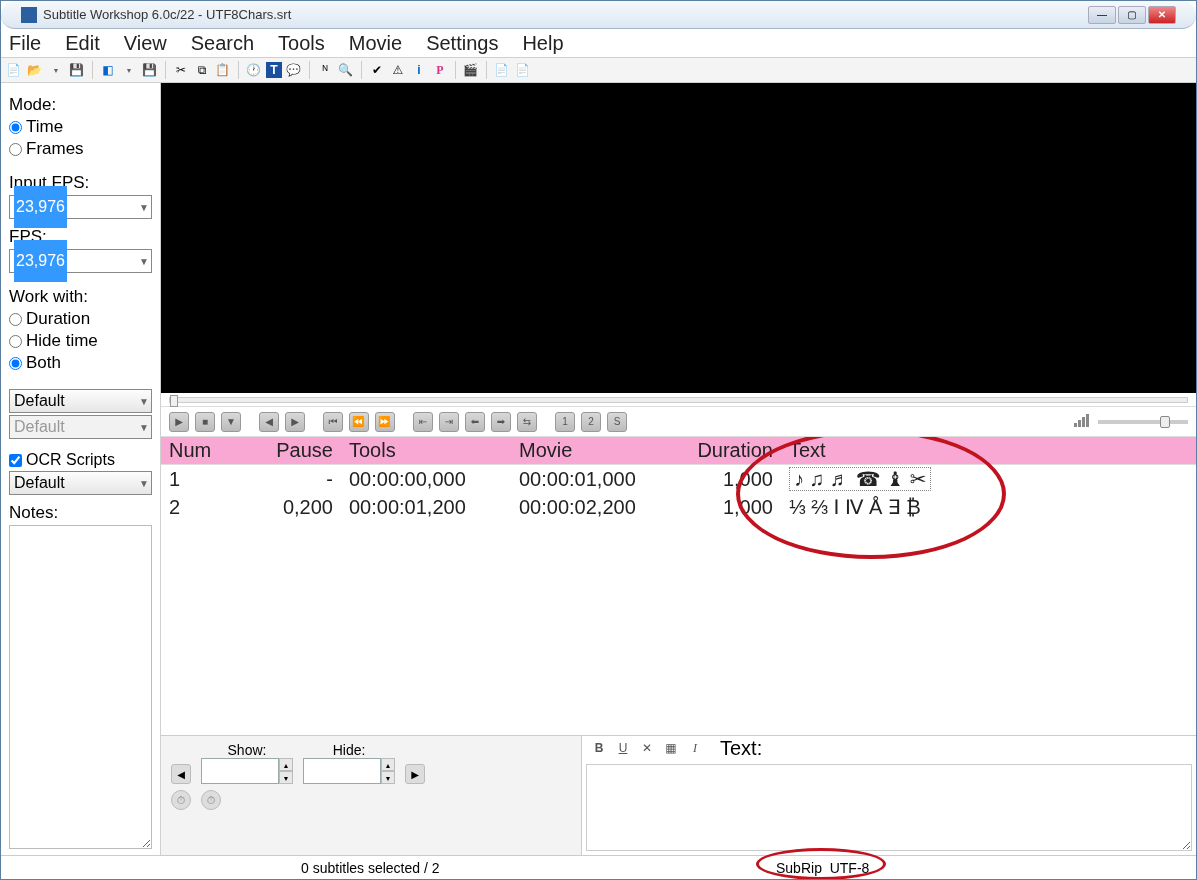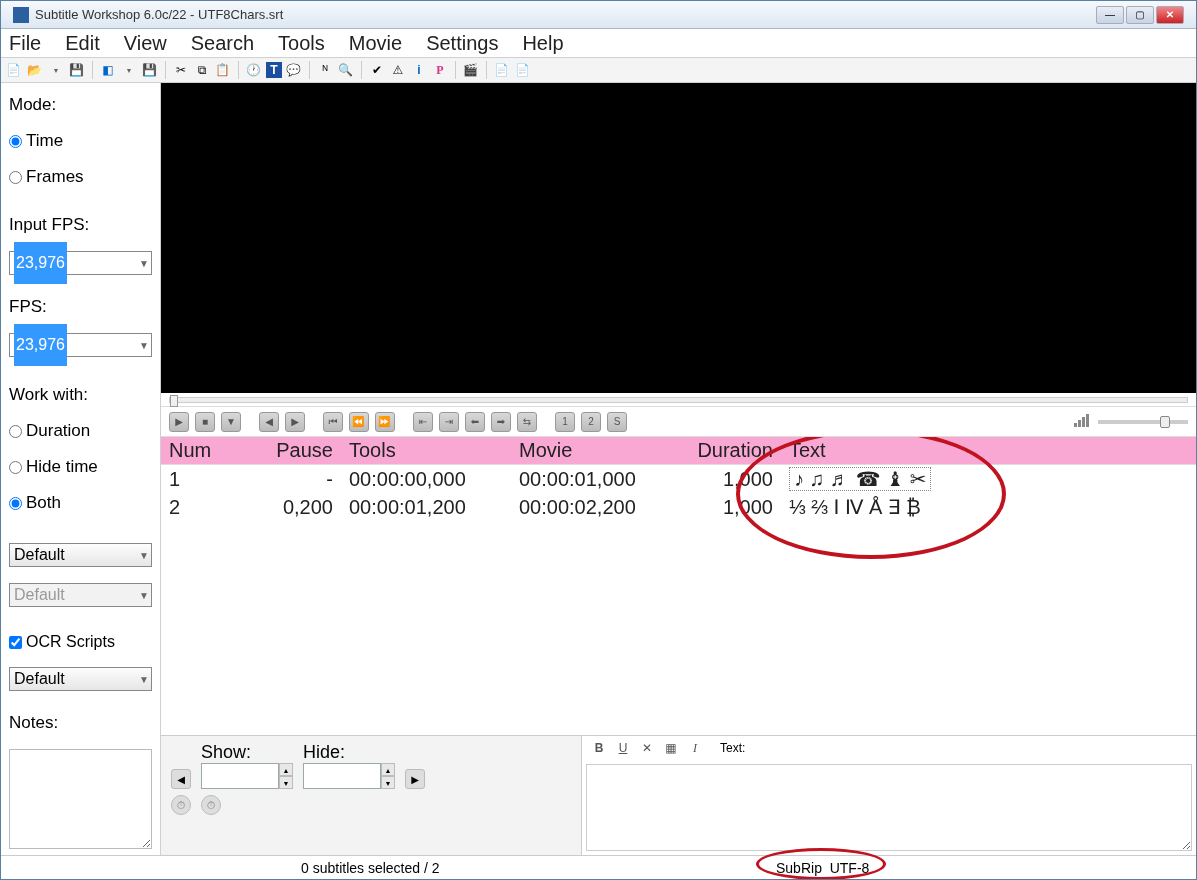--- a/index.html
+++ b/index.html
@@ -1,29 +1,29 @@
 <!DOCTYPE html>
 <html><head>
 <meta charset="utf-8">
 <style>
 * { box-sizing: border-box; margin: 0; padding: 0; }
 body { font-family: "Segoe UI", Tahoma, sans-serif; font-size: 13px; background: #fff; width: 1197px; height: 880px; overflow: hidden; border: 1px solid #5a7fa0; display: flex; flex-direction: column; }
-.titlebar { height: 28px; background: linear-gradient(to bottom,#f6f9fc,#dde7f2); display: flex; align-items: center; padding: 0 12px; border-bottom: 1px solid #a8b8c8; }
+.titlebar { height: 28px; background: linear-gradient(to bottom,#f6f9fc,#dde7f2); display: flex; align-items: center; padding: 0 20px; border-bottom: 1px solid #a8b8c8; border-radius: 14px; }
 .titlebar .icon { width: 16px; height: 16px; background: #2b5fa0; margin-right: 6px; }
 .titlebar .title { flex: 1; font-size: 13px; color: #333; }
 .titlebar .winbtns { display: flex; gap: 2px; }
 .titlebar .winbtn { width: 28px; height: 18px; border: 1px solid #aab; background: linear-gradient(#e9eef6,#c7d4e4); border-radius: 2px; display: flex; align-items: center; justify-content: center; font-size: 10px; cursor: pointer; }
 .titlebar .winbtn.close { background: linear-gradient(#e88,#c22); color: #fff; font-weight: bold; }
 .menubar { height: 28px; display: flex; align-items: center; padding: 0 8px; gap: 24px; font-size: 20px; color: #222; }
 .menubar span { cursor: pointer; }
 .toolbar { height: 26px; border-top: 1px solid #d0d0d0; border-bottom: 1px solid #d0d0d0; display: flex; align-items: center; padding: 0 4px; gap: 3px; background: #f4f4f4; }
 .toolbar .tb { width: 18px; height: 18px; display: flex; align-items: center; justify-content: center; font-size: 12px; cursor: pointer; }
 .toolbar .sep { width: 1px; height: 18px; background: #ccc; margin: 0 3px; }
 .main { flex: 1; display: flex; min-height: 0; }
-.sidebar { width: 160px; border-right: 1px solid #d0d0d0; padding: 6px 8px; display: flex; flex-direction: column; gap: 16px; font-size: 17px; }
+.sidebar { width: 160px; border-right: 1px solid #d0d0d0; padding: 6px 8px; display: flex; flex-direction: column; gap: 2px; font-size: 17px; }
 .sidebar .lbl { font-weight: normal; margin-top: 6px; }
 .sidebar .radio-row { display: flex; align-items: center; gap: 4px; font-size: 17px; }
 .sidebar .radio-row input { margin: 0; }
 .sidebar .combo { height: 24px; border: 1px solid #888; display: flex; align-items: center; padding: 0 4px; font-size: 16px; background: #fff; position: relative; }
 .sidebar .combo .val.sel { background: #3399ff; color: #fff; padding: 12px 2px; }
 .sidebar .combo .dd { position: absolute; right: 2px; font-size: 10px; color: #666; }
 .sidebar .check-row { display: flex; align-items: center; gap: 4px; font-size: 16px; margin-top: 10px; }
 .sidebar textarea { flex: 1; border: 1px solid #bbb; min-height: 80px; font-size: 13px; }
 .content { flex: 1; display: flex; flex-direction: column; min-width: 0; }
 .video { height: 310px; background: #000; }
@@ -40,21 +40,21 @@
 .grid table { width: 100%; border-collapse: collapse; }
 .grid th { text-align: left; font-weight: normal; border-bottom: 1px solid #ddd; padding: 2px 8px; background: #f9a8d4; color: #222; }
 .grid td { padding: 2px 8px; color: #222; }
 .grid .r { text-align: right; }
 .txtcell { position: relative; }
 .annot { position: absolute; border: 4px solid #c1121f; border-radius: 50%; pointer-events: none; }
 .lower { display: flex; border-top: 1px solid #ccc; height: 120px; }
 .timepanel { width: 420px; padding: 6px 10px; background: #f3f3f3; }
 .timepanel .row { display: flex; gap: 10px; margin-bottom: 6px; align-items: flex-end; }
 .timepanel .fld { display: flex; flex-direction: column; }
-.timepanel .fld label { font-size: 18px; }
+.timepanel .fld label { font-size: 14px; text-align: center; }
 .timepanel .spin { display: flex; align-items: center; }
 .timepanel .spin input { width: 78px; height: 26px; border: 1px solid #9aa; padding: 0 4px; font-size: 14px; }
 .timepanel .spin .ud { width: 14px; display: flex; flex-direction: column; }
 .timepanel .spin .ud span { height: 13px; font-size: 7px; line-height: 13px; text-align: center; background: #e8e8e8; border: 1px solid #bbb; cursor: pointer; }
 .timepanel .navbtn { width: 20px; height: 20px; background: #ddd; border: 1px solid #bbb; border-radius: 3px; display: flex; align-items: center; justify-content: center; font-size: 10px; cursor: pointer; }
 .textpanel { flex: 1; display: flex; flex-direction: column; border-left: 1px solid #ccc; }
 .fmtbar { height: 24px; display: flex; align-items: center; gap: 6px; padding: 0 8px; font-size: 18px; }
 .fmtbar .fbt { width: 18px; height: 18px; display: flex; align-items: center; justify-content: center; cursor: pointer; color: #555; font-size: 12px; }
 .textpanel textarea { flex: 1; border: 1px solid #ccc; margin: 4px; }
 .status { height: 24px; border-top: 1px solid #ccc; display: flex; align-items: center; font-size: 14px; padding: 0 10px; position: relative; }
@@ -279,21 +279,21 @@
           <div class="navbtn" style="background:#ddd;border-radius:50%;font-size:11px;color:#888">⏱</div>
         </div>
       </div>
       <div class="textpanel">
         <div class="fmtbar">
           <span class="fbt" style="font-weight:bold">B</span>
           <span class="fbt" style="text-decoration:underline">U</span>
           <span class="fbt">✕</span>
           <span class="fbt">▦</span>
           <span class="fbt" style="font-style:italic;font-family:serif">I</span>
-          <span style="margin-left:10px;font-size:12px">Text:</span>
+          <span style="margin-left:10px;font-size:20px">Text:</span>
         </div>
         <textarea style=""></textarea>
       </div>
     </div>
   </div>
 </div>
 
 <div class="status">
   <span class="mid">0 subtitles selected / 2</span>
   <span class="enc">

